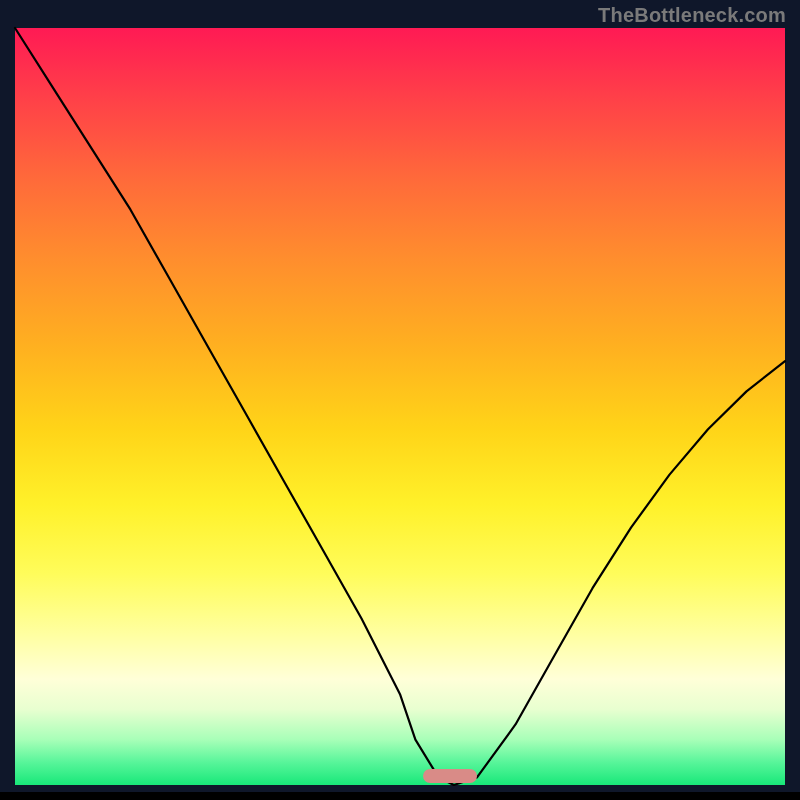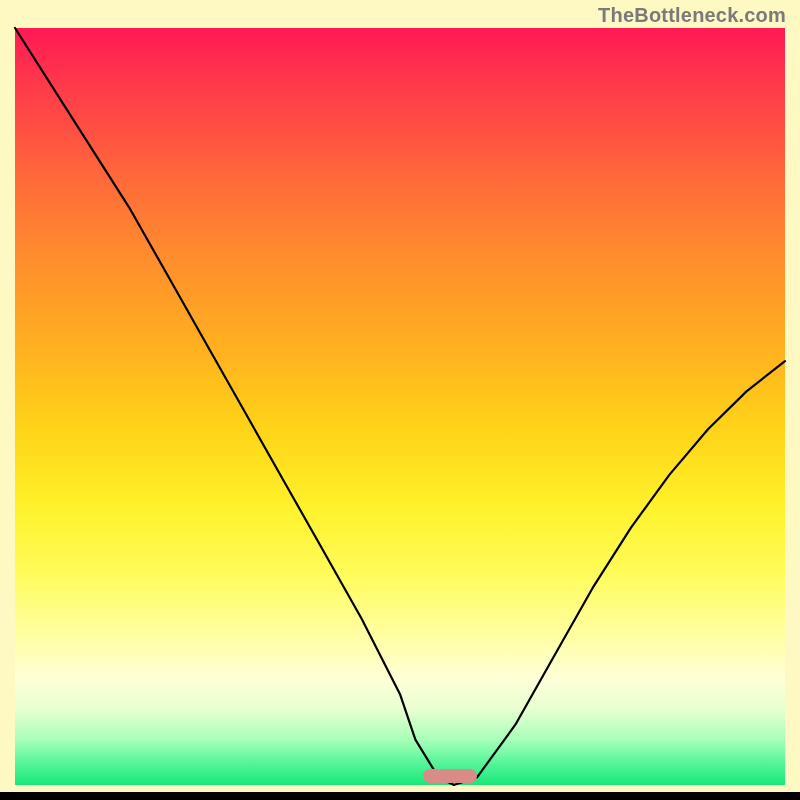--- a/index.html
+++ b/index.html
@@ -1,21 +1,21 @@
 <!DOCTYPE html>
 <html><head>
 <meta charset="utf-8">
 <style>
   * { margin: 0; padding: 0; box-sizing: border-box; }
   html, body { width: 800px; height: 800px; overflow: hidden; background: #000; }
   .frame {
     position: relative;
     width: 800px;
     height: 792px;
-    background: #fef9c3;
+    background: #0f172a;
     text-align: center;
   }
   .plot-area {
     position: absolute;
     left: 15px;
     top: 28px;
     width: 770px;
     height: 757px;
   }
   .gradient-bg {

